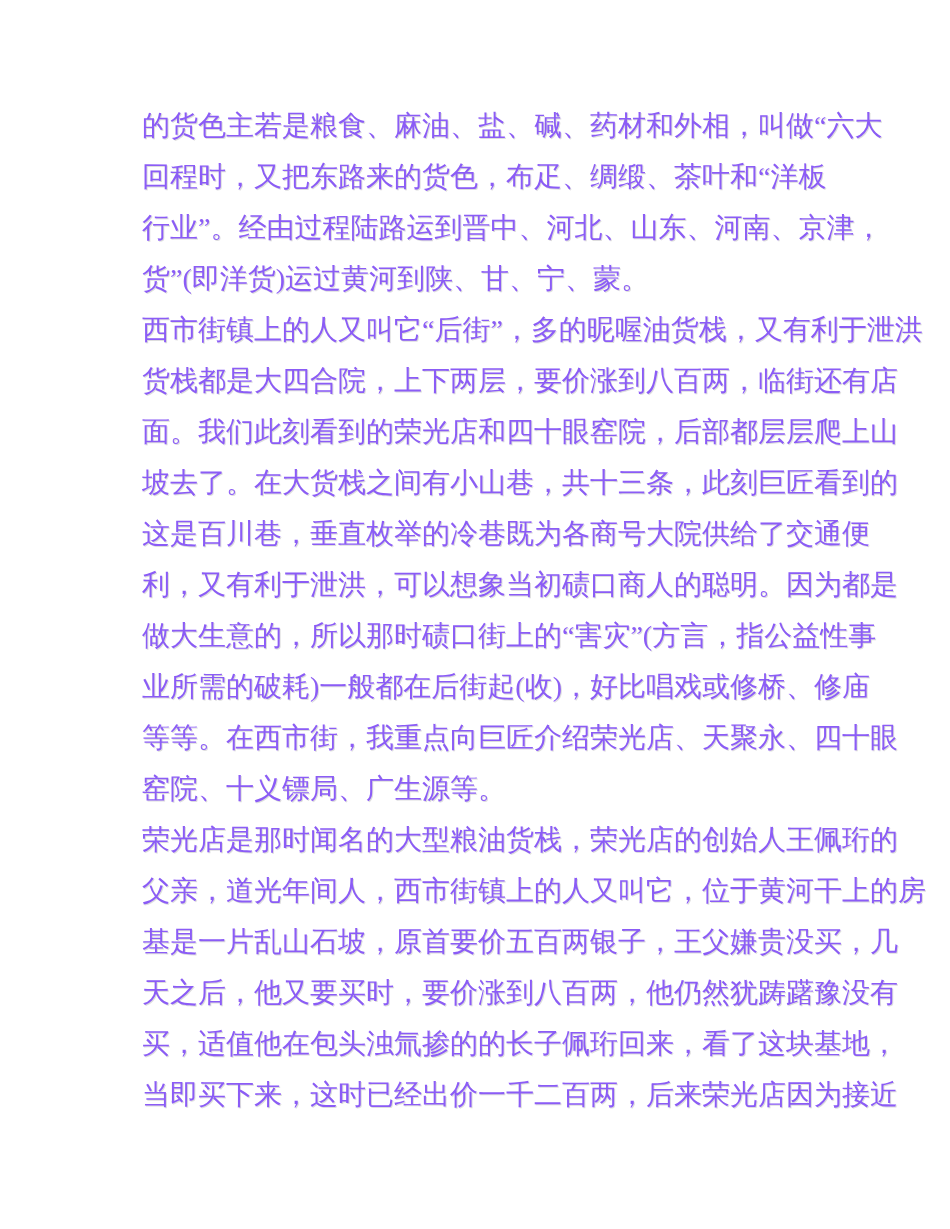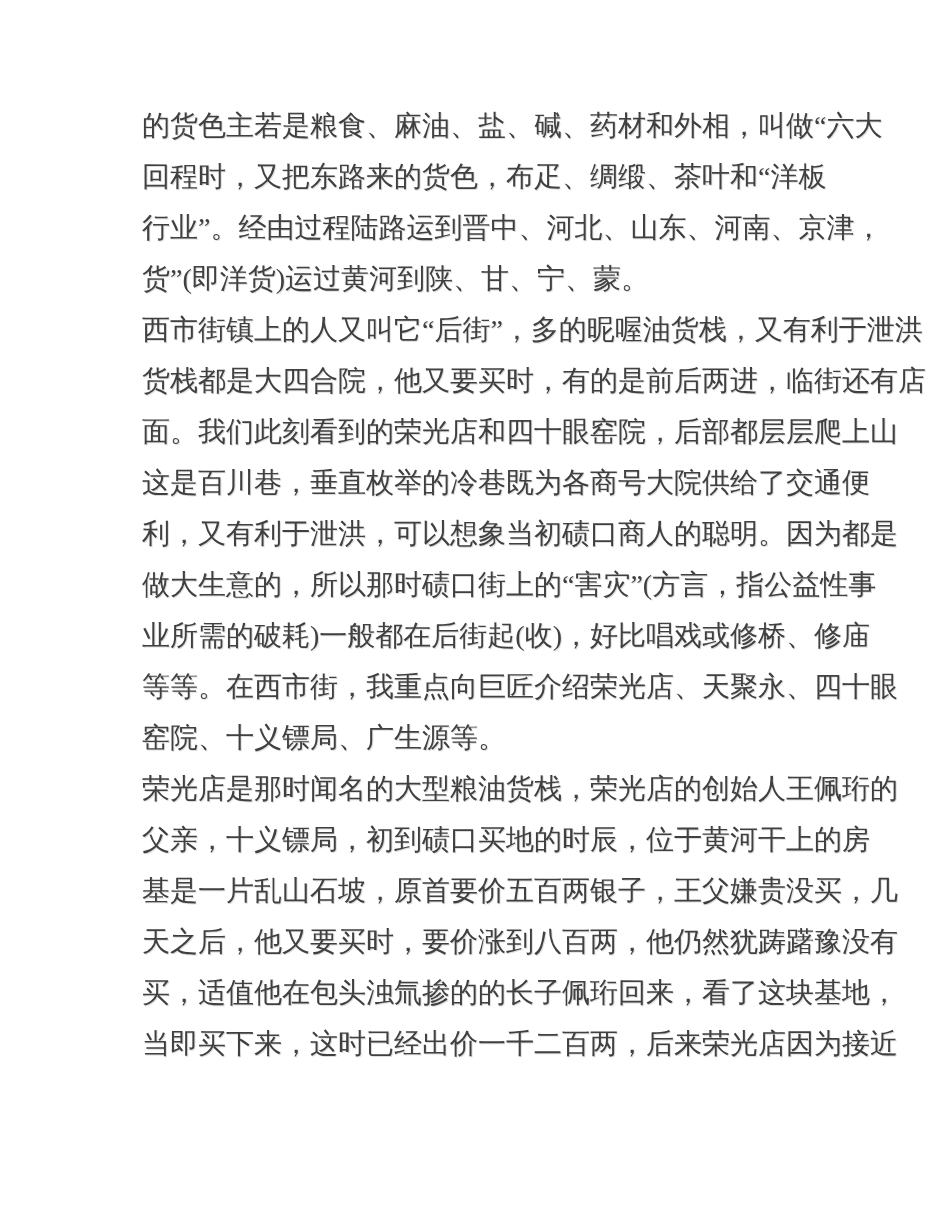--- a/index.html
+++ b/index.html
@@ -22,54 +22,55 @@
     width: 770px;
   }
   .para {
     margin: 0;
     padding: 0;
   }
   .line {
     font-size: 28px;
     line-height: 51px;
     height: 51px;
-    color: #404040;
+    color: #8b5cf6;
     white-space: nowrap;
     letter-spacing: 0px;
     text-shadow: 1px 1px 0 rgba(120,120,120,0.25);
   }
 </style>
 </head>
 <body>
 
 <div class="page">
   <div class="text-block">
 
     <div class="para">
       <div class="line">的货色主若是粮食、麻油、盐、碱、药材和外相，叫做“六大</div>
       <div class="line">回程时，又把东路来的货色，布疋、绸缎、茶叶和“洋板</div>
       <div class="line">行业”。经由过程陆路运到晋中、河北、山东、河南、京津，</div>
       <div class="line">货”(即洋货)运过黄河到陕、甘、宁、蒙。</div>
     </div>
 
     <div class="para">
       <div class="line">西市街镇上的人又叫它“后街”，多的昵喔油货栈，又有利于泄洪</div>
-      <div class="line">货栈都是大四合院，他又要买时，有的是前后两进，临街还有店</div>
+      <div class="line">货栈都是大四合院，上下两层，要价涨到八百两，临街还有店</div>
       <div class="line">面。我们此刻看到的荣光店和四十眼窑院，后部都层层爬上山</div>
+      <div class="line">坡去了。在大货栈之间有小山巷，共十三条，此刻巨匠看到的</div>
       <div class="line">这是百川巷，垂直枚举的冷巷既为各商号大院供给了交通便</div>
       <div class="line">利，又有利于泄洪，可以想象当初碛口商人的聪明。因为都是</div>
       <div class="line">做大生意的，所以那时碛口街上的“害灾”(方言，指公益性事</div>
       <div class="line">业所需的破耗)一般都在后街起(收)，好比唱戏或修桥、修庙</div>
       <div class="line">等等。在西市街，我重点向巨匠介绍荣光店、天聚永、四十眼</div>
       <div class="line">窑院、十义镖局、广生源等。</div>
     </div>
 
     <div class="para">
       <div class="line">荣光店是那时闻名的大型粮油货栈，荣光店的创始人王佩珩的</div>
-      <div class="line">父亲，十义镖局，初到碛口买地的时辰，位于黄河干上的房</div>
+      <div class="line">父亲，道光年间人，西市街镇上的人又叫它，位于黄河干上的房</div>
       <div class="line">基是一片乱山石坡，原首要价五百两银子，王父嫌贵没买，几</div>
       <div class="line">天之后，他又要买时，要价涨到八百两，他仍然犹踌躇豫没有</div>
       <div class="line">买，适值他在包头浊氚掺的的长子佩珩回来，看了这块基地，</div>
       <div class="line">当即买下来，这时已经出价一千二百两，后来荣光店因为接近</div>
     </div>
 
   </div>
 </div>
 
 </body></html>

